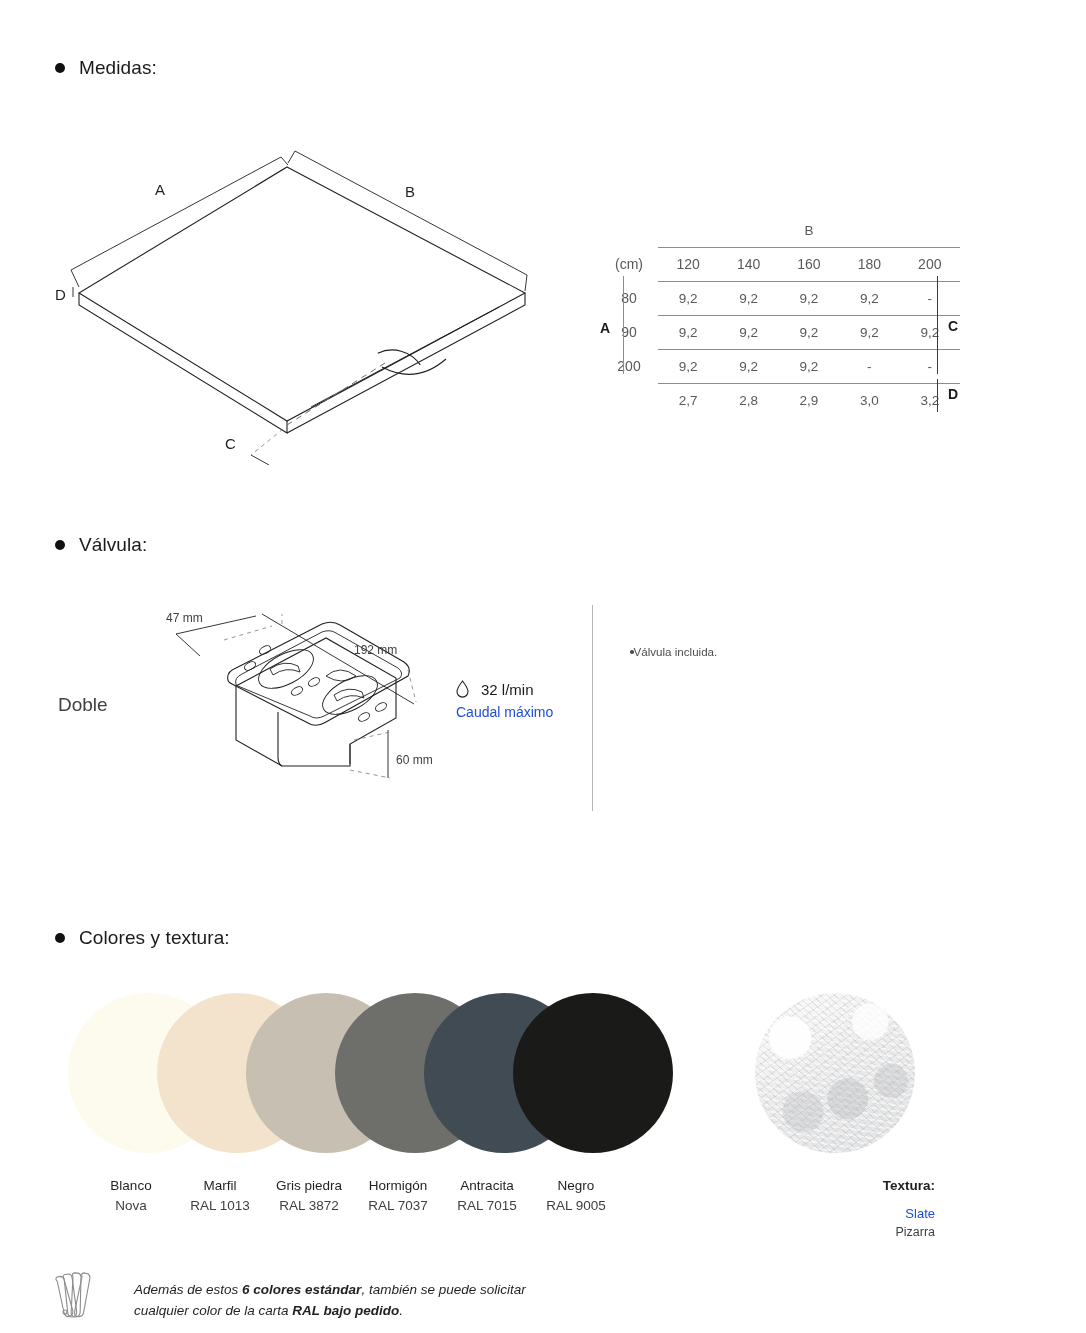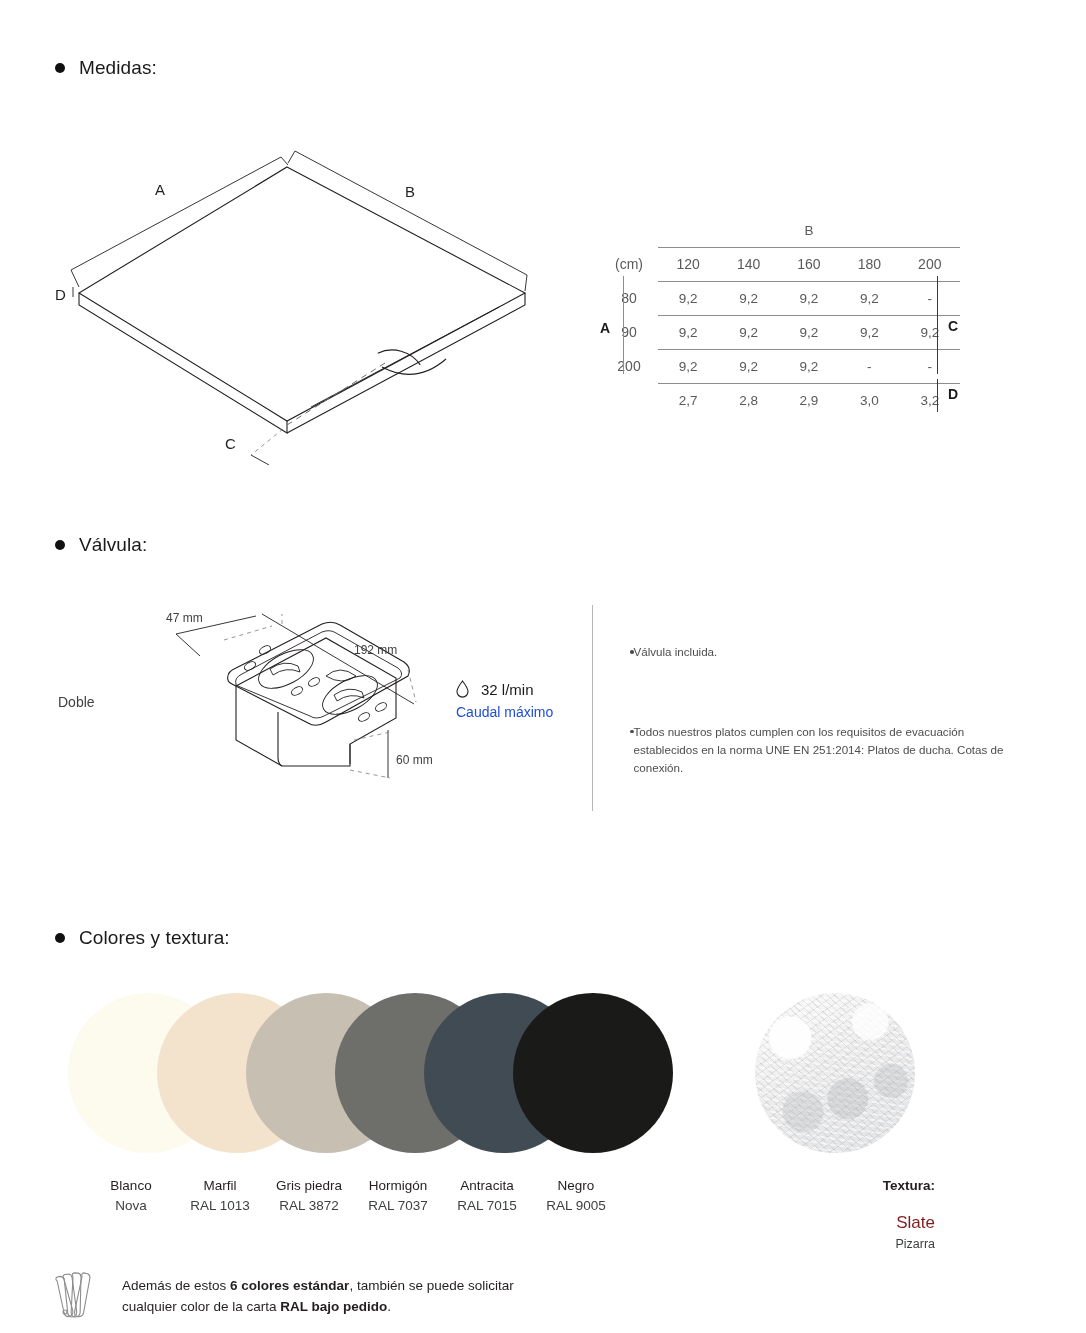--- a/index.html
+++ b/index.html
@@ -128,21 +128,21 @@
     font-weight: bold;
     color: #1a1a1a;
   }
 
   
   .valve-drawing { position: absolute; left: 164px; top: 612px; }
   .valve-type-label {
     position: absolute;
     left: 58px;
     top: 694px;
-    font-size: 14px;
+    font-size: 19px;
     color: #3f4041;
   }
   .flow-block {
     position: absolute;
     left: 456px;
     top: 680px;
     width: 130px;
   }
   .flow-row {
     display: flex;
@@ -253,38 +253,39 @@
     top: 1178px;
     width: 200px;
     text-align: right;
   }
   .texture-labels .tx-title {
     font-size: 13.5px;
     font-weight: bold;
     color: #231f20;
   }
   .texture-labels .tx-name {
-    font-size: 17px;
-    color: #7f1d1d;
-    margin-top: 20px;
+    font-size: 13px;
+    color: #1d4ed8;
+    margin-top: 13px;
   }
   .texture-labels .tx-sub {
     font-size: 12.5px;
     color: #3f4041;
     margin-top: 4px;
   }
 
   
   .footer-note {
     position: absolute;
     left: 52px;
     top: 1272px;
     display: flex;
-    align-items: flex-start;
-    gap: 24px;
+    align-items: flex-end;
+    gap: 36px;
+    font-style: italic;
   }
   .footer-text {
     font-size: 13.5px;
     line-height: 1.55;
     color: #231f20;
     padding-top: 4px;
   }
   .footer-text b { font-weight: bold; }
 
   svg { display: block; }
@@ -483,24 +484,20 @@
 </div>
 
 <span class="valve-divider"></span>
 
 <div class="valve-notes">
   <div class="note-item">
     <span class="note-bullet"></span>
     <span>Válvula incluida.</span>
   </div>
   <div class="note-gap"></div>
-  <div class="note-item">
-    <span class="note-bullet"></span>
-    <span>Todos nuestros platos cumplen con los requisitos de evacuación establecidos en la norma UNE EN 251:2014: Platos de ducha. Cotas de conexión.</span>
-  </div>
 </div>
 
 <div class="section-heading" style="left:55px; top:927px;">
   <span class="heading-dot"></span>
   <span>Colores y textura:</span>
 </div>
 
 <div class="colors-row">
   <span class="swatch" style="left: 0px; z-index: 1; background: rgb(253, 251, 238);"></span>
   <span class="swatch" style="left: 89px; z-index: 2; background: rgb(243, 227, 204);"></span>

